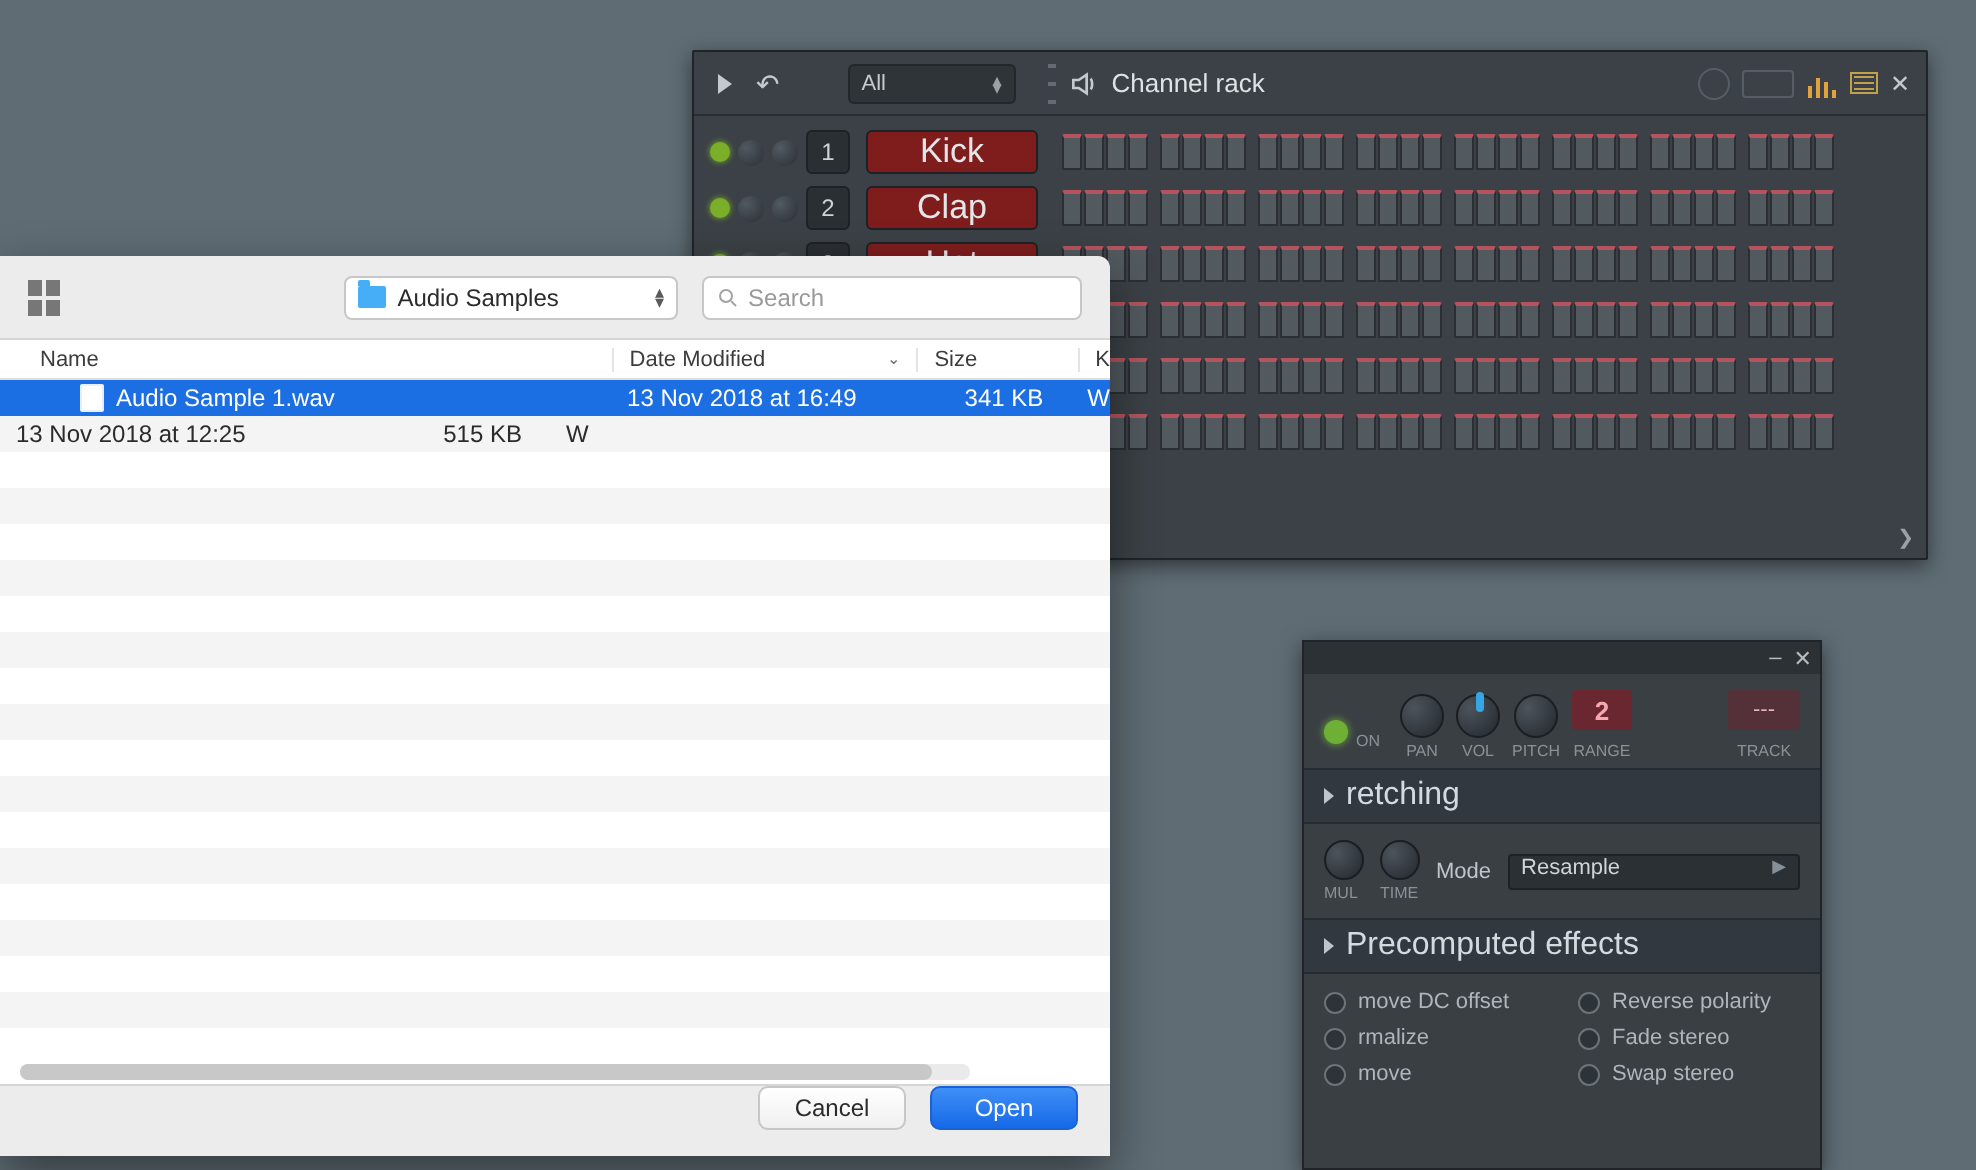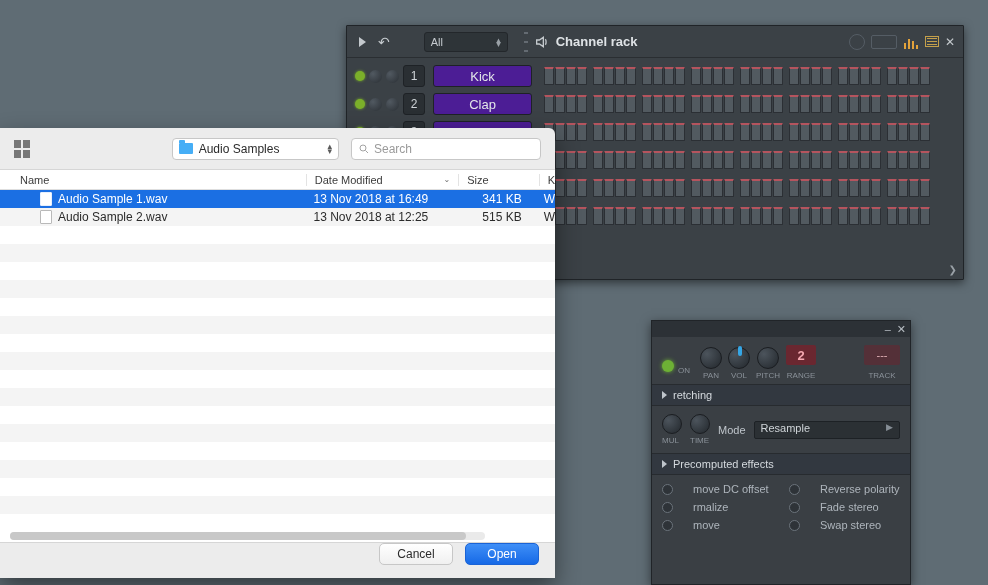--- a/index.html
+++ b/index.html
@@ -54,36 +54,36 @@
     font-size: 11px;
     color: #c6cbd0;
     display: flex; align-items:center; justify-content:space-between;
     padding: 0 6px;
   }
   .rack-select .updn { font-size:9px; color:#9aa1a7; line-height:4px;}
   .rack-title-region { display:flex; align-items:center; gap:6px; margin-left:10px;}
   .rack-title-region .sep { width:4px; height:20px; display:flex; flex-direction:column; justify-content:space-between;}
   .rack-title-region .sep span{width:4px;height:2px;background:#646b72;}
   .rack-title-region svg { width:16px; height:16px; }
-  .rack-title { font-size:13px; color:#dfe3e6;font-weight:bold; }
+  .rack-title { font-size:13px; color:#dfe3e6; }
   .rack-header .spacer{flex:1}
   .rack-tools { display:flex; align-items:center; gap:6px;}
   .rack-tools .circle { width:16px; height:16px; border:1px solid #555d65; border-radius:50%; }
   .rack-tools .pill { width:26px;height:14px;border:1px solid #555d65;border-radius:2px;}
   .rack-tools .bars span{display:inline-block;width:2px;background:#e2a23b;margin:0 1px;vertical-align:bottom}
   .rack-tools .burger{width:14px;height:11px;display:flex;flex-direction:column;justify-content:space-between;border:1px solid #c4a04b;padding:1px;}
   .rack-tools .burger i{height:1px;background:#c4a04b;display:block}
   .rack-tools .closeX{color:#c4c9cd;font-size:12px;}
 
   .rack-body { padding:6px 8px; }
   .rack-row { display:flex; align-items:center; height:24px; gap:4px; margin-bottom:4px;}
   .rack-row .led{width:10px;height:10px;border-radius:50%;background:#7baf2a;box-shadow:0 0 3px #7baf2a}
   .rack-row .knob{width:13px;height:13px;border-radius:50%;background:radial-gradient(circle at 30% 30%,#515961,#2a2f34)}
   .rack-row .num{width:22px;height:22px;background:#2a2f33;border:1px solid #1e2226;border-radius:3px;display:flex;align-items:center;justify-content:center;font-size:12px;color:#cfd4d8}
-  .rack-row .label{width:99px;height:22px;background:#4c1d95;border:1px solid #1e2226;border-radius:3px;display:flex;align-items:center;justify-content:center;font-size:13px;color:#e3e6e9;margin-left:4px;margin-right:8px}
+  .rack-row .label{width:86px;height:22px;background:#7f1d1d;border:1px solid #1e2226;border-radius:3px;display:flex;align-items:center;justify-content:center;font-size:17px;color:#e3e6e9;margin-left:4px;margin-right:8px}
   .seq{display:flex;gap:1px;align-items:center}
   .seq .gap{width:4px}
   .cell{width:10px;height:18px;background:#525a60;border:1px solid #2b2f34;border-radius:1px}
   .seq .grp{display:flex;gap:1px}
   .row-pink .grp:nth-child(odd) .cell{border-top:2px solid #b5545e}
   .row-pink .grp:nth-child(even) .cell{border-top:2px solid #3b4146}
   .rack-right-arrow{position:absolute;right:6px;bottom:4px;color:#9aa1a7;font-size:10px}
 
   
   .sample-panel{
@@ -100,32 +100,32 @@
   .sample-panel .titlebar span{color:#b6bcc2;font-size:11px}
   .sample-panel .titlebar .x{cursor:default}
   .knobrow{display:flex;align-items:flex-end;gap:6px;padding:8px 10px 4px;justify-content:flex-start}
   .knobrow .kn{display:flex;flex-direction:column;align-items:center;font-size:8px;color:#8a9199;gap:2px}
   .knobrow .kn .dial{width:22px;height:22px;border-radius:50%;background:radial-gradient(circle at 30% 30%,#4c545c,#22272c);border:1px solid #1a1d21;position:relative}
   .knobrow .on-led{width:12px;height:12px;border-radius:50%;background:#6db035;box-shadow:0 0 4px #6db035;margin-bottom:8px}
   .knobrow .on-wrap{display:flex;flex-direction:row;align-items:center;font-size:8px;color:#8a9199;gap:4px;margin-right:4px}
   .dial.vol::after{content:"";position:absolute;left:9px;top:-2px;width:4px;height:10px;background:#35a6e6;border-radius:2px}
   .range-box{width:30px;height:20px;background:#6a2730;border-radius:2px;display:flex;align-items:center;justify-content:center;color:#f4a7af;font-size:13px;font-weight:bold;margin-bottom:4px}
   .track-box{width:36px;height:20px;background:#543038;border-radius:2px;margin-bottom:4px;display:flex;align-items:center;justify-content:center;color:#e3b2b7;font-size:11px}
-  .section-head{background:#323840;padding:4px 10px;color:#d5dade;font-size:11px;display:flex;align-items:center;gap:6px;border-top:1px solid #272b2f;border-bottom:1px solid #272b2f}
+  .section-head{background:#323840;padding:4px 10px;color:#d5dade;font-size:16px;display:flex;align-items:center;gap:6px;border-top:1px solid #272b2f;border-bottom:1px solid #272b2f}
   .section-head::before{content:"";width:0;height:0;border-left:5px solid #bfc5cb;border-top:4px solid transparent;border-bottom:4px solid transparent}
   .section-body{padding:8px 10px}
   .stretch-body{display:flex;align-items:center;gap:8px}
   .smallkn{display:flex;flex-direction:column;align-items:flex-start;font-size:8px;color:#8a9199;gap:2px}
   .smallkn .dial{width:20px;height:20px;border-radius:50%;background:radial-gradient(circle at 30% 30%,#4c545c,#22272c);border:1px solid #1a1d21}
   .mode-label{color:#bfc5cb}
   .mode-select{flex:1;height:18px;background:#2b3034;border:1px solid #1d2125;border-radius:2px;display:flex;align-items:flex-start;justify-content:space-between;padding:0 6px;color:#cfd4d8}
   .mode-select .arr{color:#868e96;font-size:9px}
 
   .fx-body{display:grid;grid-template-columns:1fr 1fr;gap:6px 16px;padding:8px 10px}
-  .radio-opt{display:flex;align-items:center;gap:20px;color:#aeb5bc}
+  .radio-opt{display:flex;align-items:center;gap:6px;color:#aeb5bc}
   .radio-opt .r{width:11px;height:11px;border-radius:50%;border:1px solid #6b737b;background:#2e3338}
 
   
   .mac-sheet{
     position:absolute;
     left:0; top:128px;
     width:555px; height:450px;
     background:#ececec;
     border-top-right-radius:6px;
     box-shadow:0 10px 25px rgba(0,0,0,.45);
@@ -731,24 +731,20 @@
     <div class="row selected">
         <div class="c-name">
           <div class="file-ico"></div>
           <span>Audio Sample 1.wav</span>
         </div>
         <div class="c-date">13 Nov 2018 at 16:49</div>
         <div class="c-size">341 KB</div>
         <div class="c-kind">W</div>
       </div>
       <div class="row">
-        <div class="c-name">
-          <div class="file-ico"></div>
-          <span>Audio Sample 2.wav</span>
-        </div>
         <div class="c-date">13 Nov 2018 at 12:25</div>
         <div class="c-size">515 KB</div>
         <div class="c-kind">W</div>
       </div>
       <div class="row"></div>
       <div class="row"></div>
       <div class="row"></div>
       <div class="row"></div>
       <div class="row"></div>
       <div class="row"></div>

